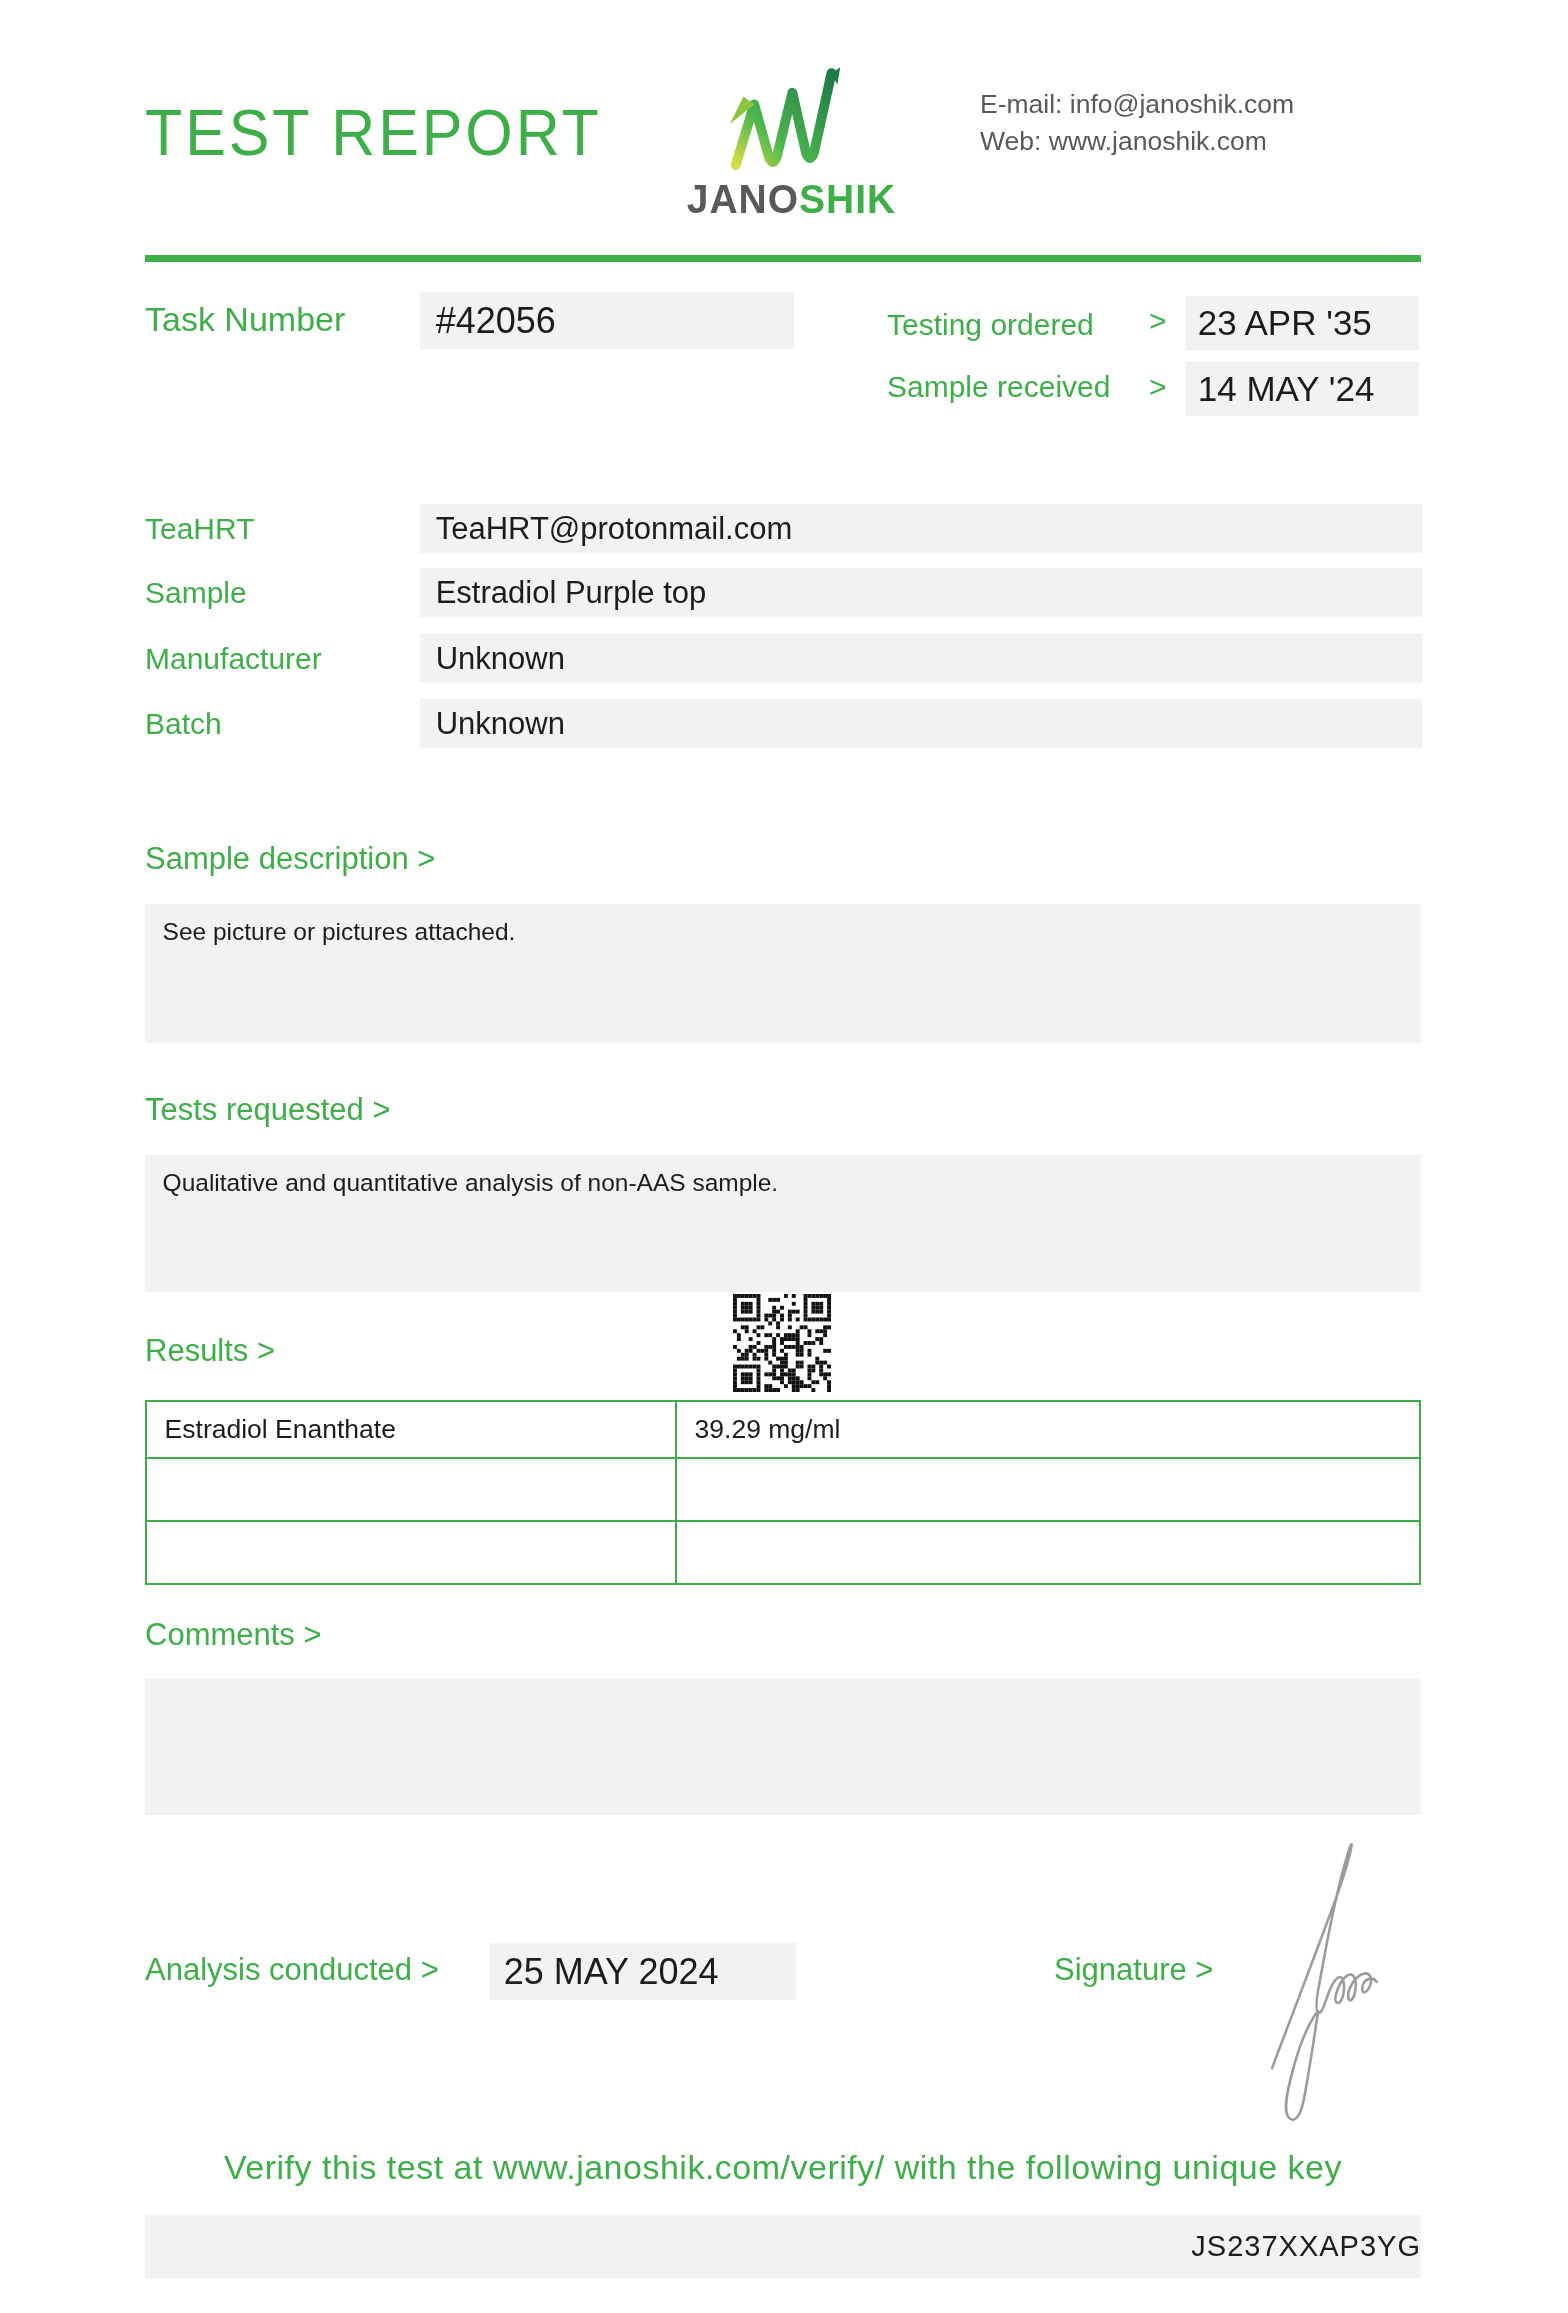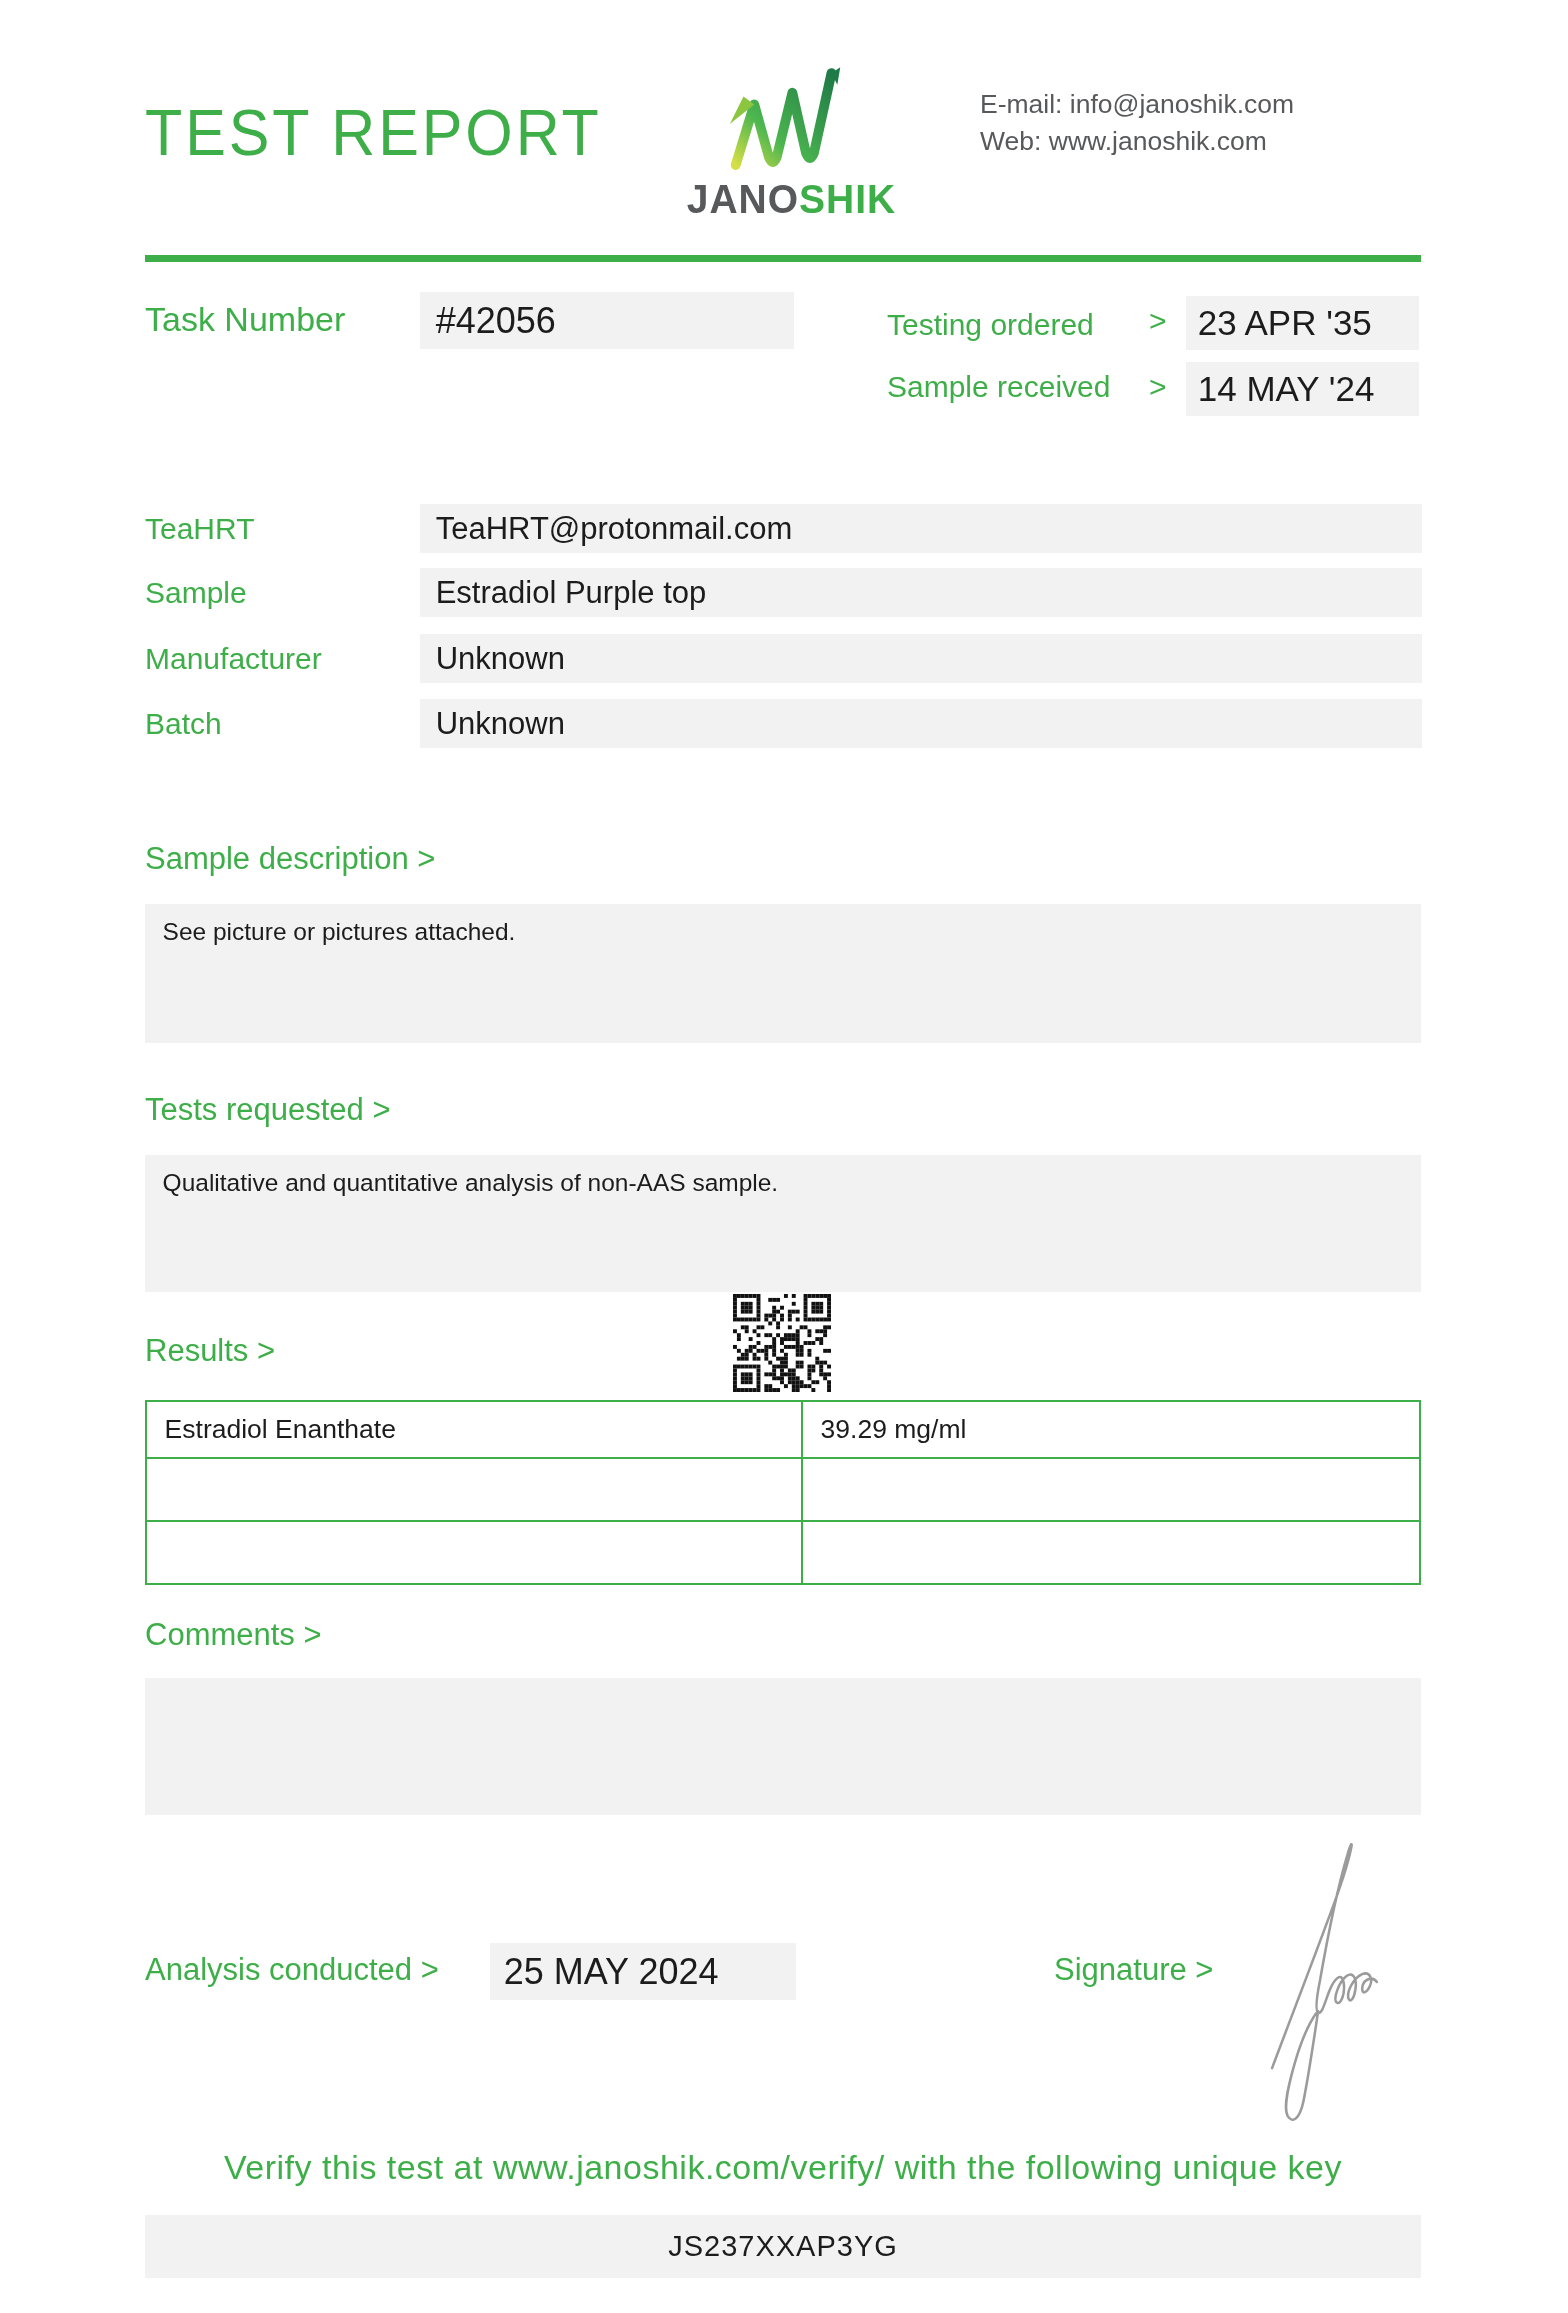--- a/index.html
+++ b/index.html
@@ -55,37 +55,37 @@
   .big-box{left:145px;width:1276px;box-sizing:border-box;
     font-size:24.5px;padding:13.7px 17.6px;}
 
   .qr{left:733px;top:1294px;}
   .results-table{
     left:145px;top:1400px;width:1276px;box-sizing:border-box;
     border:2.9px solid #3EAE49;background:#fff;
   }
   .t-row{display:flex;}
   .t-row + .t-row{border-top:2.9px solid #3EAE49;}
-  .t-cell-l{width:654px;box-sizing:border-box;font-size:26.5px;padding-left:17.6px;border-radius:22px;}
+  .t-cell-l{width:528px;box-sizing:border-box;font-size:26.5px;padding-left:17.6px;border-radius:22px;}
   .t-cell-r{flex:1;border-left:2.9px solid #3EAE49;box-sizing:border-box;
     font-size:26.5px;padding-left:17.6px;}
   .r1{height:55px;line-height:55px;}
   .r2{height:61px;line-height:61px;}
   .r3{height:61px;line-height:61px;}
 
   .analysis-label{left:145px;top:1952px;font-size:31px;}
   .analysis-box{left:490px;top:1943px;width:306px;height:57px;line-height:57px;
     font-size:36px;padding-left:13.7px;box-sizing:border-box;}
   .sig-label{left:1054px;top:1952px;font-size:31px;}
   .sig-svg{left:1262px;top:1835px;}
 
   .verify-line{left:145px;top:2148px;width:1276px;text-align:center;
     font-size:34px;letter-spacing:0.5px;}
   .key-box{left:145px;top:2215px;width:1276px;height:63px;line-height:63px;
-    text-align:center;font-size:29px;letter-spacing:1px;box-sizing:border-box;}
+    text-align:right;font-size:29px;letter-spacing:1px;box-sizing:border-box;}
 </style>
 </head>
 <body>
 
 <div class="page">
 
   <div class="abs title">TEST REPORT</div>
 
   <svg class="abs logo-icon" width="129" height="116" viewBox="0 0 132 118">
     <defs>

